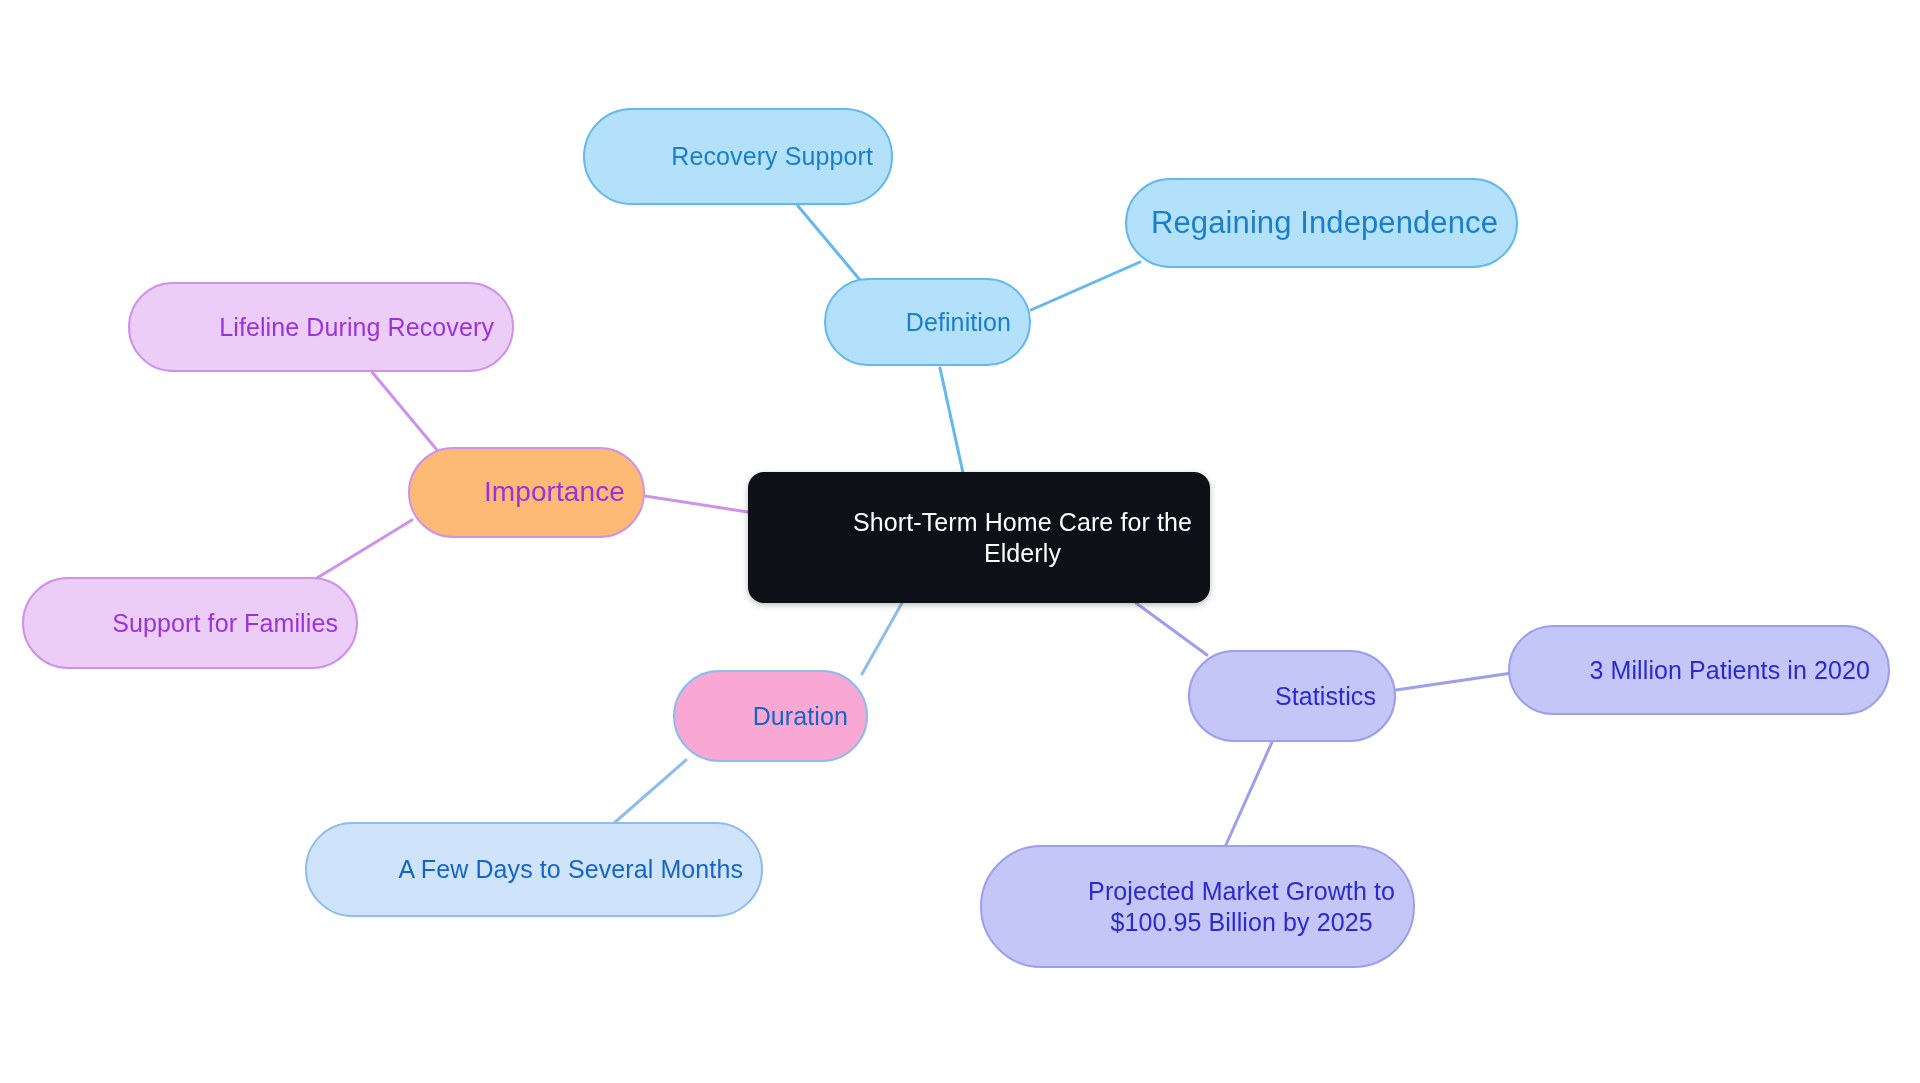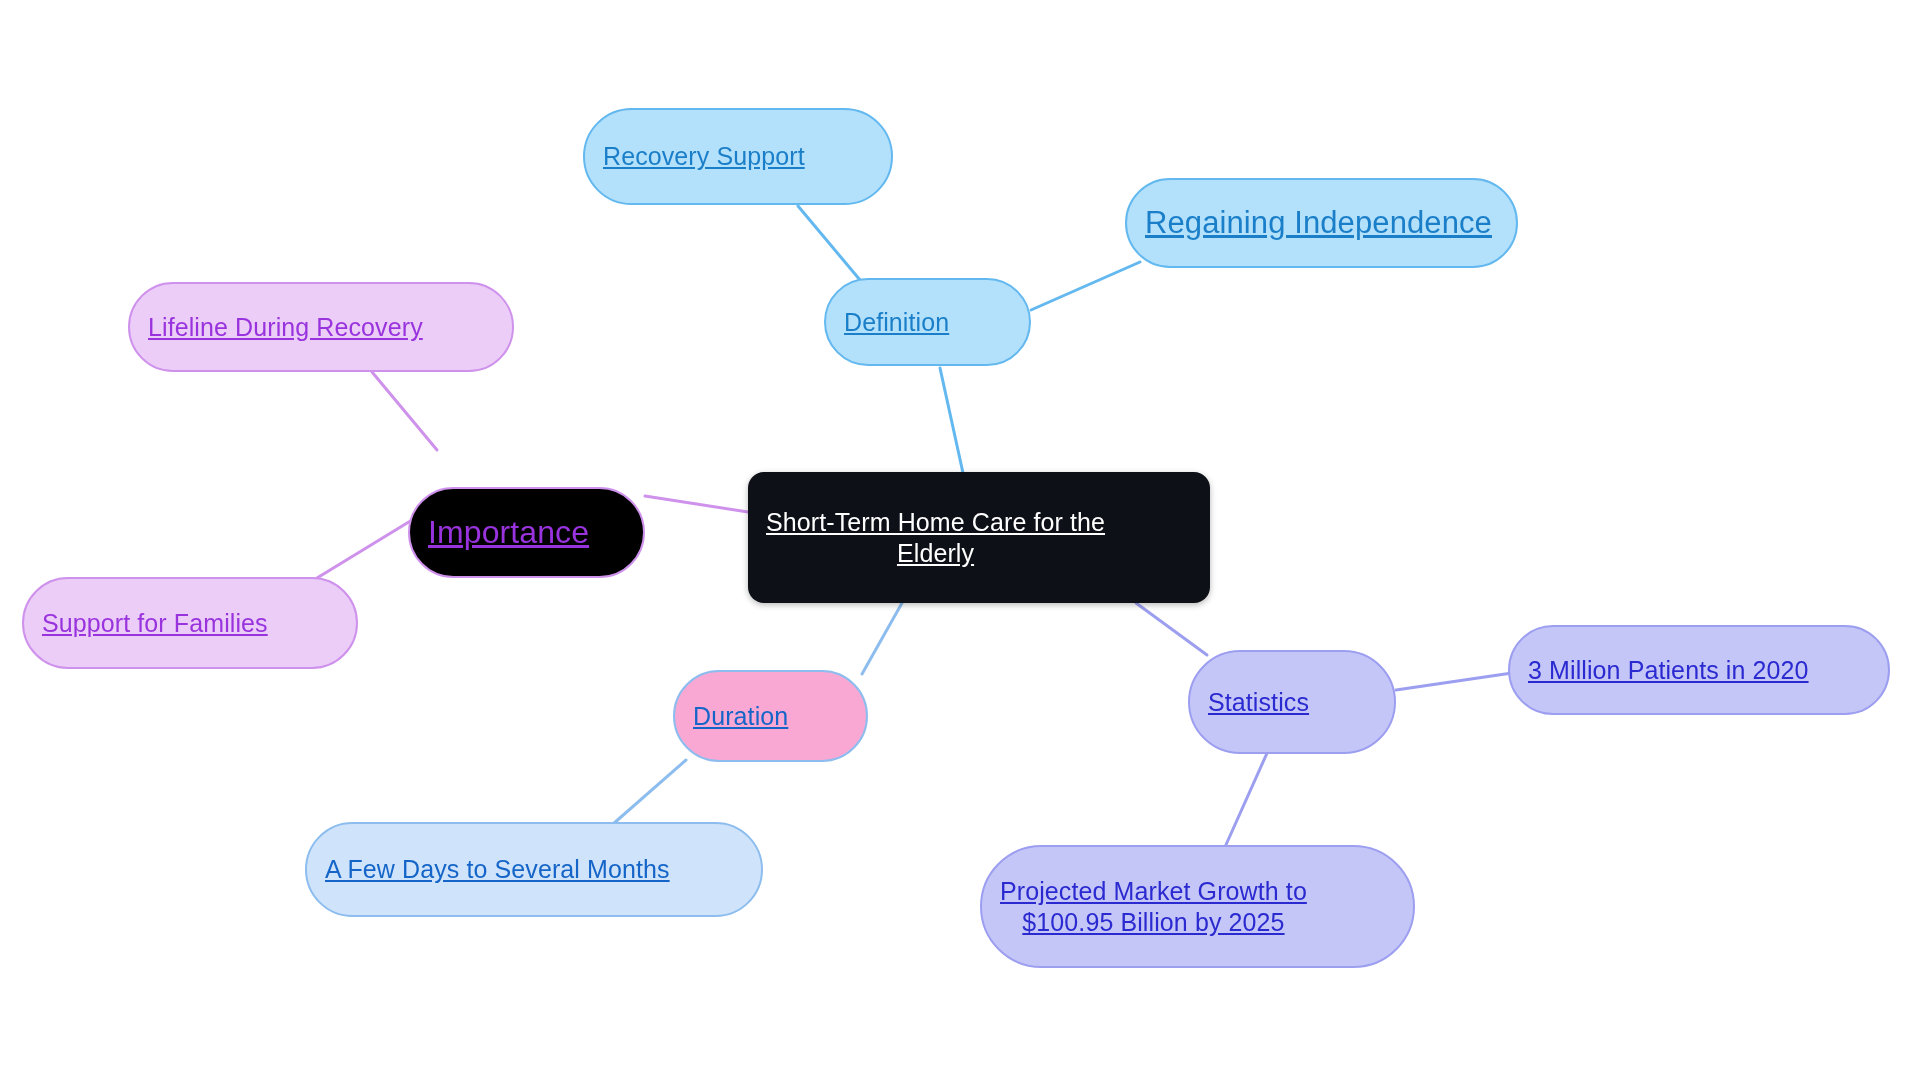--- a/index.html
+++ b/index.html
@@ -26,30 +26,29 @@
     top: 0;
     width: 1920px;
     height: 1083px;
     pointer-events: none;
   }
   .node {
     position: absolute;
     box-sizing: border-box;
     display: flex;
     align-items: center;
-    justify-content: flex-start;
+    justify-content: flex-end;
     text-align: center;
     border-radius: 999px;
     border-style: solid;
     border-width: 2px;
     line-height: 1.22;
     white-space: pre-line;
     padding: 4px 18px;
     letter-spacing: 0.1px;
-    text-decoration: underline;
   }
   .node.root {
     border-radius: 16px;
     border-width: 0;
     box-shadow: 0 2px 6px rgba(0,0,0,0.28);
   }
   .lbl {
     display: block;
     white-space: pre-line;
   }
@@ -70,23 +69,23 @@
       <line x1="1136" y1="603" x2="1207" y2="655" stroke="#9c9ef0" stroke-width="3" stroke-linecap="round"></line>
       <line x1="1396" y1="690" x2="1512" y2="673" stroke="#9c9ef0" stroke-width="3" stroke-linecap="round"></line>
       <line x1="1272" y1="742" x2="1225" y2="847" stroke="#9c9ef0" stroke-width="3" stroke-linecap="round"></line>
     </svg>
   <div id="nodes">
       <div class="node root" style="left: 748px; top: 472px; width: 462px; height: 131px; background: rgb(13, 17, 23); color: rgb(255, 255, 255); border-color: rgb(13, 17, 23); font-size: 25px;"><span class="lbl">Short-Term Home Care for the
 Elderly</span></div>
       <div class="node" style="left: 824px; top: 278px; width: 207px; height: 88px; background: rgb(179, 224, 251); color: rgb(26, 127, 200); border-color: rgb(98, 184, 239); font-size: 25px;"><span class="lbl">Definition</span></div>
       <div class="node" style="left: 583px; top: 108px; width: 310px; height: 97px; background: rgb(179, 224, 251); color: rgb(26, 127, 200); border-color: rgb(98, 184, 239); font-size: 25px;"><span class="lbl">Recovery Support</span></div>
       <div class="node" style="left: 1125px; top: 178px; width: 393px; height: 90px; background: rgb(179, 224, 251); color: rgb(26, 127, 200); border-color: rgb(98, 184, 239); font-size: 31px;"><span class="lbl">Regaining Independence</span></div>
-      <div class="node" style="left: 408px; top: 447px; width: 237px; height: 91px; background: #000000; color: rgb(153, 51, 221); border-color: rgb(207, 146, 236); font-size: 32px; margin-top: 40px;"><span class="lbl">Importance</span></div>
+      <div class="node" style="left: 408px; top: 447px; width: 237px; height: 91px; background: #fdba74; color: rgb(153, 51, 221); border-color: rgb(207, 146, 236); font-size: 28px;"><span class="lbl">Importance</span></div>
       <div class="node" style="left: 128px; top: 282px; width: 386px; height: 90px; background: rgb(236, 205, 248); color: rgb(153, 51, 221); border-color: rgb(207, 146, 236); font-size: 25px;"><span class="lbl">Lifeline During Recovery</span></div>
       <div class="node" style="left: 22px; top: 577px; width: 336px; height: 92px; background: rgb(236, 205, 248); color: rgb(153, 51, 221); border-color: rgb(207, 146, 236); font-size: 25px;"><span class="lbl">Support for Families</span></div>
       <div class="node" style="left: 673px; top: 670px; width: 195px; height: 92px; background: #f9a8d4; color: rgb(21, 101, 200); border-color: rgb(141, 189, 238); font-size: 25px;"><span class="lbl">Duration</span></div>
       <div class="node" style="left: 305px; top: 822px; width: 458px; height: 95px; background: rgb(207, 228, 251); color: rgb(21, 101, 200); border-color: rgb(141, 189, 238); font-size: 25px;"><span class="lbl">A Few Days to Several Months</span></div>
-      <div class="node" style="left: 1188px; top: 650px; width: 208px; height: 104px; background: rgb(197, 198, 248); color: rgb(42, 42, 208); border-color: rgb(156, 158, 240); font-size: 25px;"><span class="lbl">Statistics</span></div>
+      <div class="node" style="left: 1188px; top: 650px; width: 208px; height: 92px; background: rgb(197, 198, 248); color: rgb(42, 42, 208); border-color: rgb(156, 158, 240); font-size: 25px;"><span class="lbl">Statistics</span></div>
       <div class="node" style="left: 1508px; top: 625px; width: 382px; height: 90px; background: rgb(197, 198, 248); color: rgb(42, 42, 208); border-color: rgb(156, 158, 240); font-size: 25px;"><span class="lbl">3 Million Patients in 2020</span></div>
       <div class="node" style="left: 980px; top: 845px; width: 435px; height: 123px; background: rgb(197, 198, 248); color: rgb(42, 42, 208); border-color: rgb(156, 158, 240); font-size: 25px;"><span class="lbl">Projected Market Growth to
 $100.95 Billion by 2025</span></div>
     </div>
 </div>
 
 </body></html>

